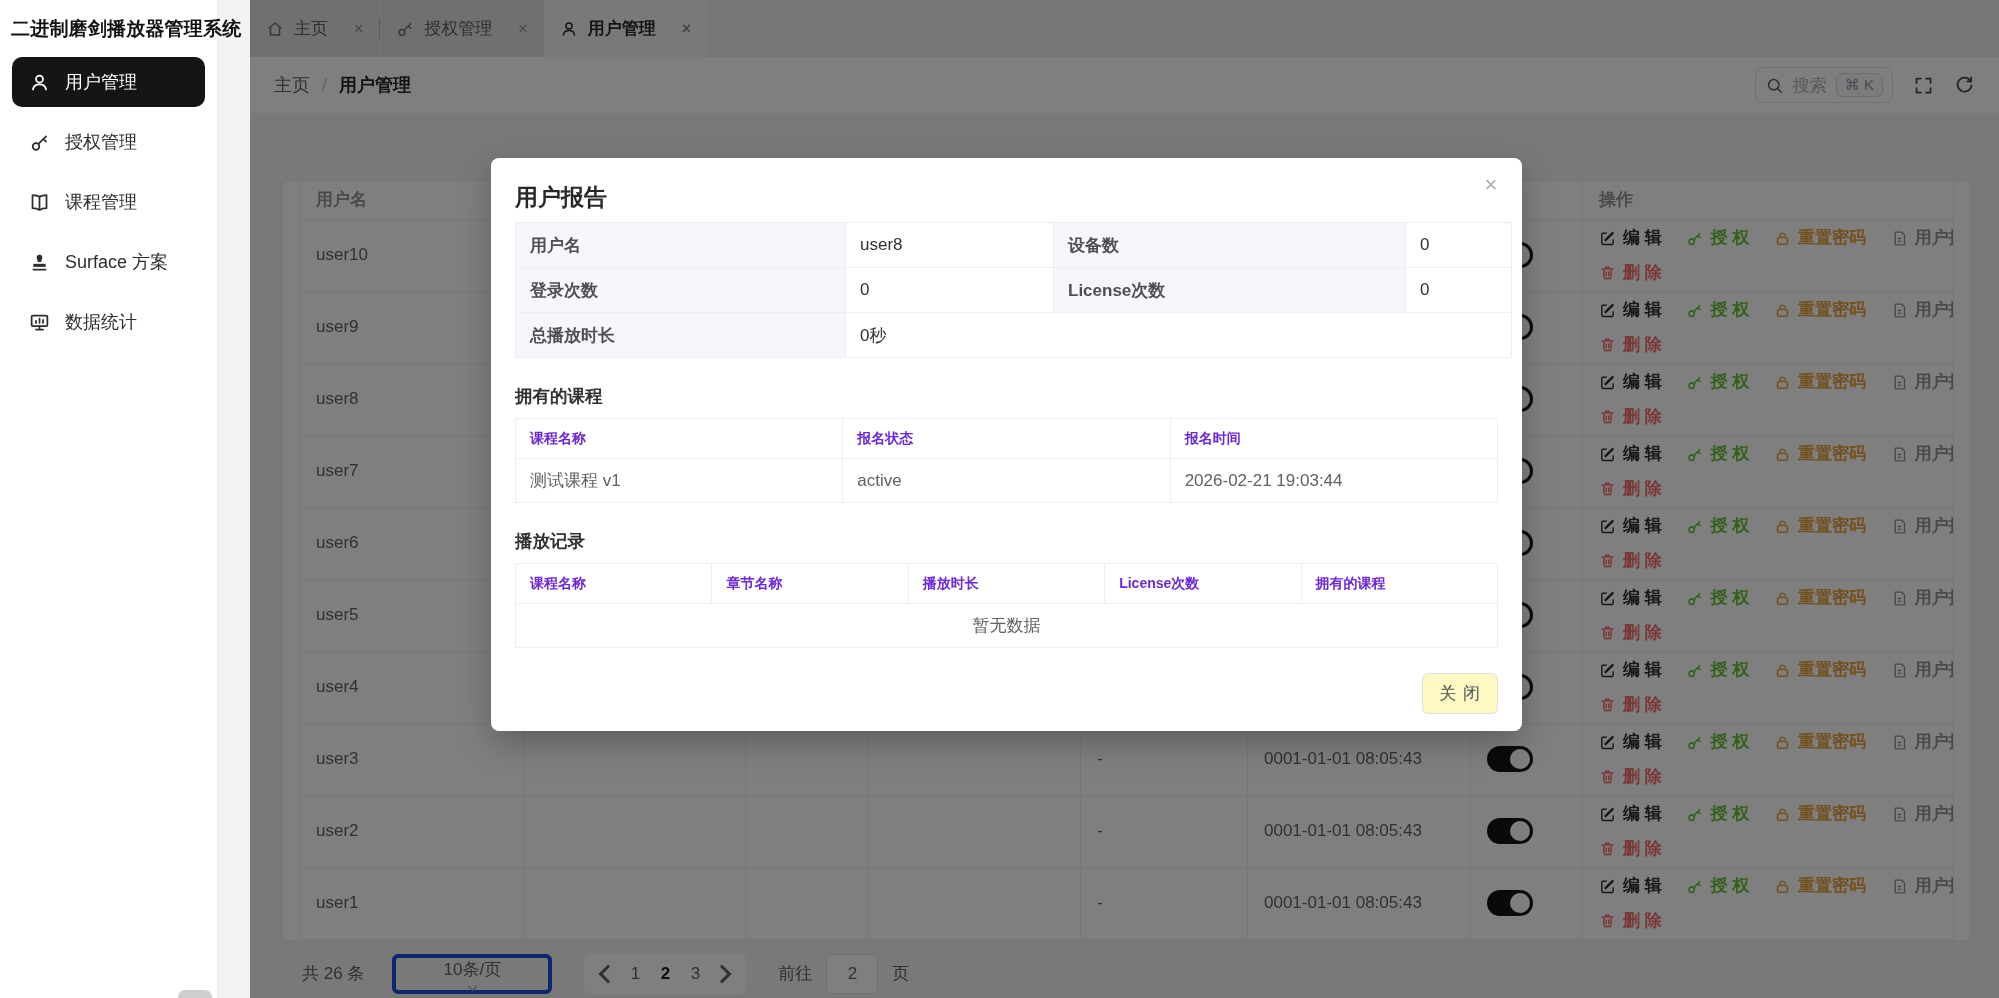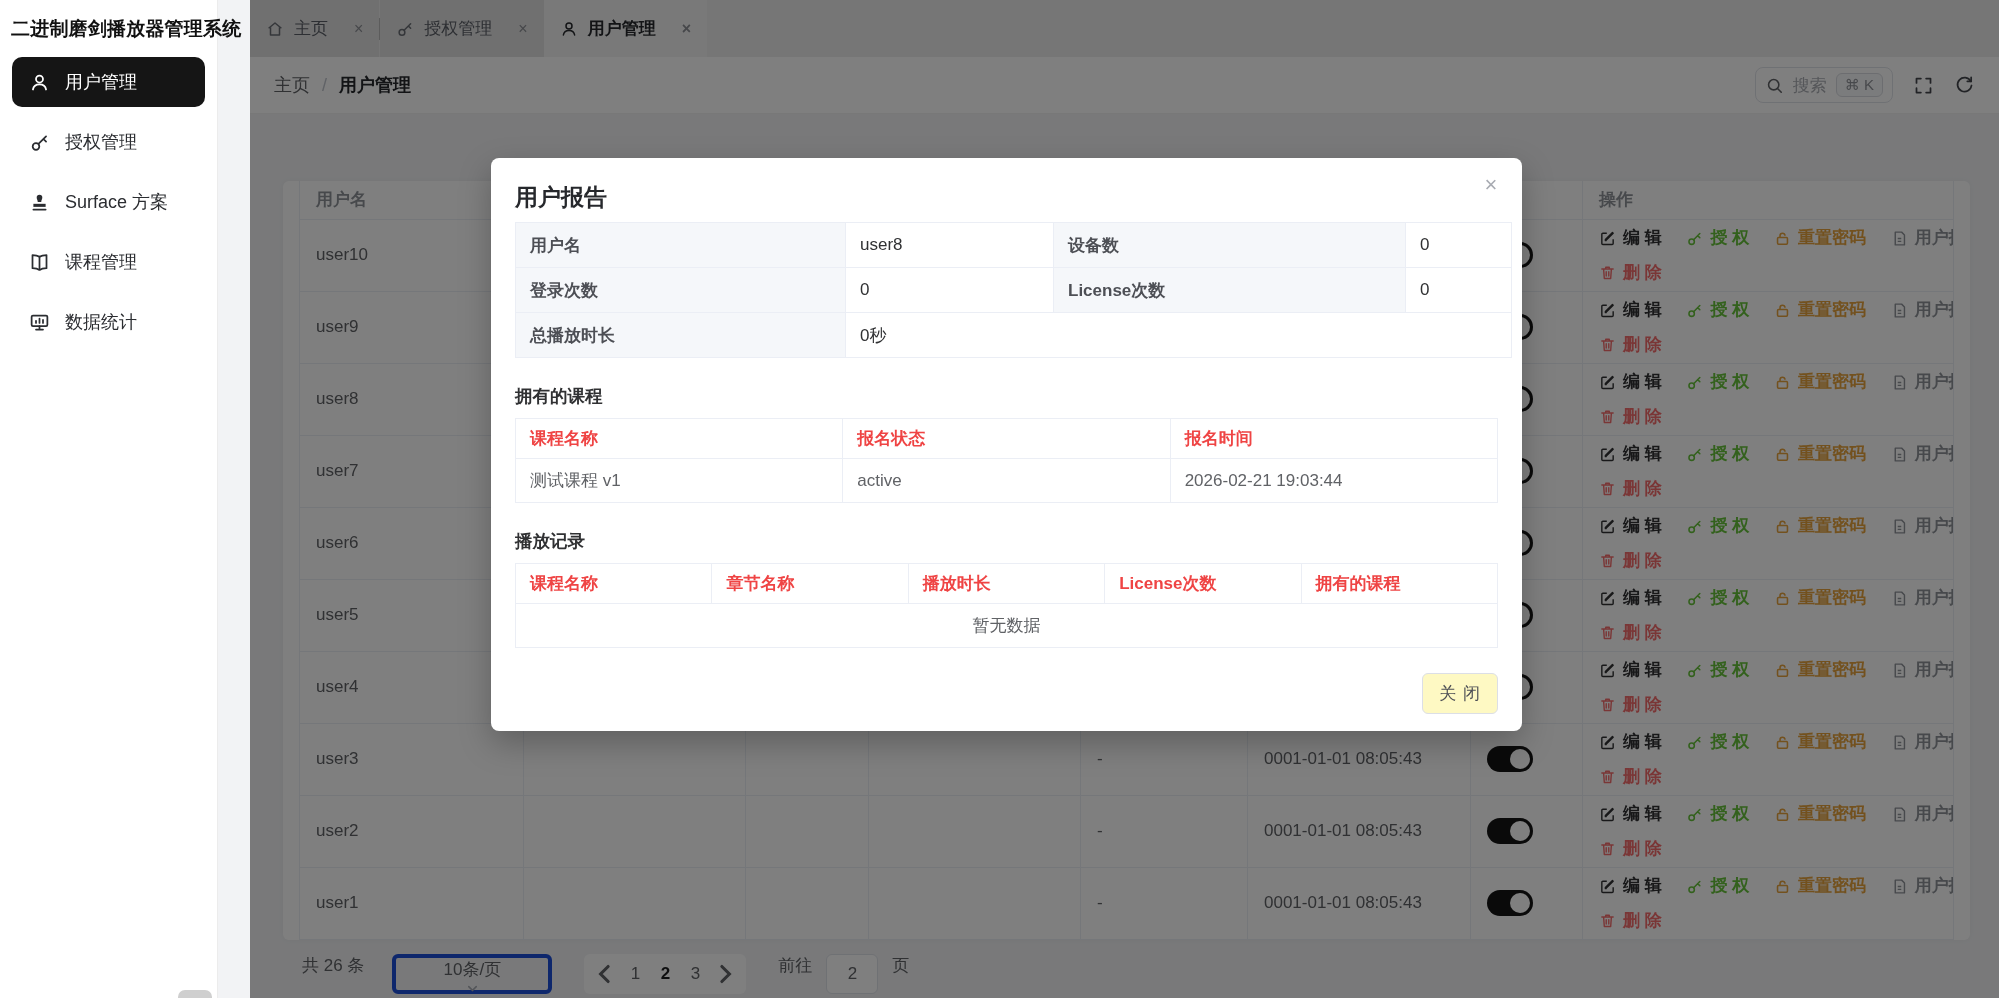--- a/index.html
+++ b/index.html
@@ -49,21 +49,21 @@
   table.users th:first-child, table.users td:first-child { border-left:1px solid #ebeef5; }
   th.th-login { padding-left:50px; }
   .c1{width:224px}.c2{width:222px}.c3{width:123px}.c4{width:212px}.c5{width:167px}.c6{width:223px}.c7{width:112px}
   .switch { width:46px; height:26px; border-radius:13px; background:#141414; position:relative; cursor:pointer; }
   .switch::after { content:''; position:absolute; right:3px; top:3px; width:20px; height:20px; border-radius:50%; background:#fff; }
   td.ops { line-height:34px; padding-top:2px; }
   .act { display:inline-flex; align-items:center; gap:7px; margin-right:20px; font-size:17px; font-weight:700; cursor:pointer; vertical-align:middle; }
   .act .ai { width:17px; height:17px; }
   .act-edit{color:#303133}.act-auth{color:#67c23a}.act-reset{color:#e6a23c}.act-report{color:#8f9399}.act-del{color:#f56c6c}
 
-  .pagebar { display:flex; align-items:flex-start; gap:14px; margin:14px 0 0 19px; font-size:17px; color:#606266; }
+  .pagebar { display:flex; align-items:center; gap:14px; margin:14px 0 0 19px; font-size:17px; color:#606266; }
   .psize { width:160px; height:40px; border:4px solid #1d4ed8; border-radius:6px; display:flex; align-items:center; justify-content:space-between; padding:0 12px; margin-left:14px; cursor:pointer;flex-direction:column; }
   .psize .ci { width:15px; height:15px; color:#a8abb2; }
   .pager { display:flex; align-items:center; background:#fff; border-radius:6px; height:40px; padding:0 6px; margin-left:18px; }
   .pbtn { width:30px; text-align:center; font-size:17px; color:#606266; cursor:pointer; }
   .pbtn .ci { width:15px; height:15px; color:#606266; margin:0 auto; }
   .pbtn.cur { font-weight:800; color:#1d1e20; }
   .goto-label { margin-left:18px; }
   .goto-box { width:52px; height:40px; border:1px solid #dfe2e8; border-radius:6px; background:#fff; display:flex; align-items:center; justify-content:center; font-size:17px; color:#606266; cursor:text; }
 
   
@@ -72,21 +72,21 @@
            box-shadow:0 12px 32px rgba(0,0,0,0.25); padding:24px; }
   .modal-title { font-size:23px; font-weight:700; color:#26282c; height:28px; margin-bottom:12px; }
   .modal-close { position:absolute; top:16px; right:20px; width:22px; height:22px; color:#a8abb2; font-size:22px; line-height:22px; text-align:center; cursor:pointer; }
   table.desc { width:100%; border-collapse:collapse; table-layout:fixed; }
   table.desc td { border:1px solid #ebeef5; height:45px; padding:0 14px; font-size:17px; }
   td.dlabel { background:#f5f7fa; color:#4d4f55; font-weight:700; }
   td.dvalue { color:#303133; }
   .dl1{width:330px}.dv1{width:208px}.dl2{width:352px}.dv2{width:106px}
   .section-title { margin:26px 0 10px 0; font-size:17.5px; font-weight:700; color:#303133; height:24px; }
   table.sub { width:100%; border-collapse:collapse; table-layout:fixed; }
-  table.sub th { border:1px solid #ebeef5; height:40px; padding:0 14px; text-align:left; font-size:17px; font-weight:700; color:#ef4444; }
+  table.sub th { border:1px solid #ebeef5; height:40px; padding:0 14px; text-align:left; font-size:14px; font-weight:700; color:#6d28d9; }
   table.sub td { border:1px solid #ebeef5; height:44px; padding:0 14px; font-size:17px; color:#606266; }
   td.empty-cell { height:72px; text-align:center; color:#909399; }
   .modal-footer-btn { position:absolute; right:24px; bottom:17px; padding:8px 16px; border:1px solid #dcdfe6; border-radius:6px;
                       font-size:17px; color:#4d4f55; background:#fef9c3; cursor:pointer; letter-spacing:1px; }
 </style>
 </head>
 <body>
 
 <div class="app">
 
@@ -106,36 +106,36 @@
         <span class="mi">
           <svg viewBox="0 0 24 24" fill="none" stroke="currentColor" stroke-width="2" stroke-linecap="round">
               <circle cx="8" cy="16.5" r="3.8"></circle>
               <path d="M10.8 13.7 19.5 5M16.5 8l3 3"></path>
             </svg>
         </span>
         <span>授权管理</span>
       </div>
       <div class="menu-item">
         <span class="mi">
+          <svg viewBox="0 0 24 24" fill="none" stroke="currentColor" stroke-width="2" stroke-linejoin="round">
+              <path d="M12 5.5C10 4 7 3.5 4 3.5v15c3 0 6 .5 8 2 2-1.5 5-2 8-2v-15c-3 0-6 .5-8 2z"></path>
+              <path d="M12 5.5v15"></path>
+            </svg>
+        </span>
+        <span>课程管理</span>
+      </div>
+      <div class="menu-item">
+        <span class="mi">
           <svg viewBox="0 0 24 24" fill="currentColor">
               <path d="M12 3a3.2 3.2 0 0 0-3.2 3.2c0 1.9 1.2 3.1 1.2 5.3h4c0-2.2 1.2-3.4 1.2-5.3A3.2 3.2 0 0 0 12 3z"></path>
               <path d="M5 13.5h14V17H5z"></path>
               <rect x="4" y="19" width="16" height="2" rx="1"></rect>
             </svg>
         </span>
         <span>Surface 方案</span>
-      </div>
-      <div class="menu-item">
-        <span class="mi">
-          <svg viewBox="0 0 24 24" fill="none" stroke="currentColor" stroke-width="2" stroke-linejoin="round">
-              <path d="M12 5.5C10 4 7 3.5 4 3.5v15c3 0 6 .5 8 2 2-1.5 5-2 8-2v-15c-3 0-6 .5-8 2z"></path>
-              <path d="M12 5.5v15"></path>
-            </svg>
-        </span>
-        <span>课程管理</span>
       </div>
       <div class="menu-item">
         <span class="mi">
           <svg viewBox="0 0 24 24" fill="none" stroke="currentColor" stroke-width="2" stroke-linecap="round">
               <rect x="3" y="4" width="18" height="12" rx="1.5"></rect>
               <path d="M8 12.5V10M12 12.5V7.5M16 12.5V9"></path>
               <path d="M12 16v4M8 20h8"></path>
             </svg>
         </span>
         <span>数据统计</span>

